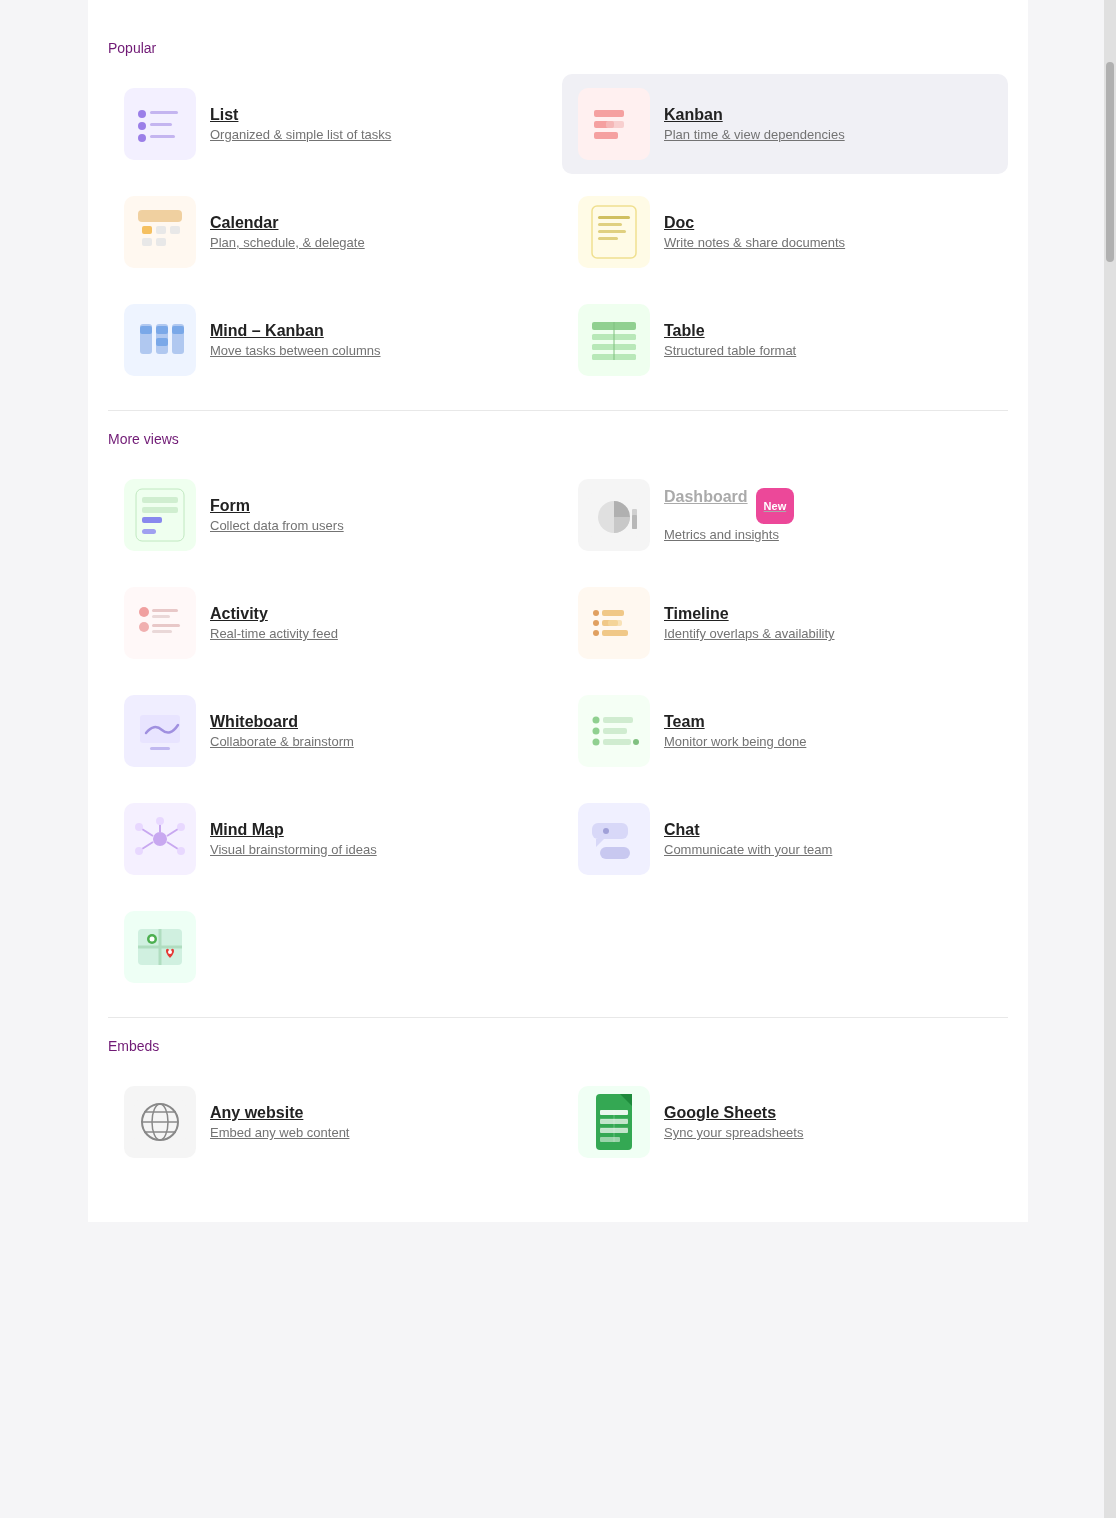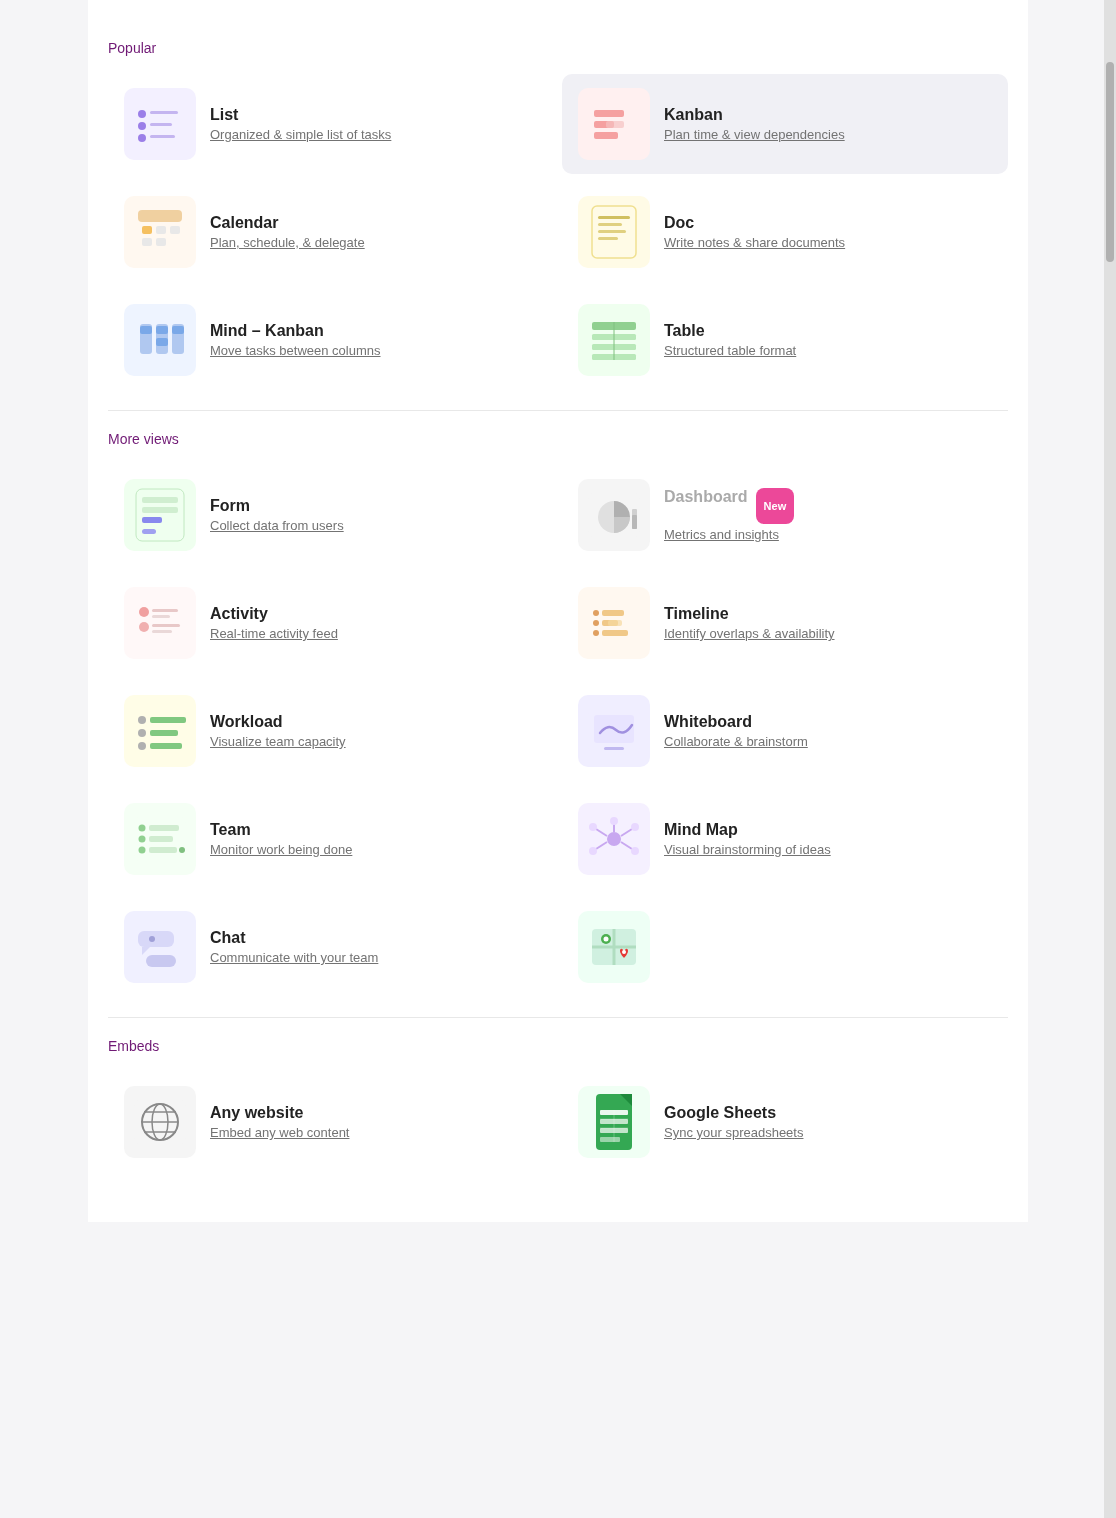--- a/index.html
+++ b/index.html
@@ -77,20 +77,21 @@
       flex: 1;
     }
     .view-title {
       font-size: 16px;
       font-weight: 600;
       color: #222;
       margin-bottom: 3px;
       display: flex;
       align-items: center;
       gap: 6px;
+      text-decoration: underline;
     }
     .view-title.muted {
       color: #aaa;
     }
     .view-desc {
       font-size: 13px;
       color: #737373;
       text-decoration: underline;
     }
     .new-badge {
@@ -292,37 +293,20 @@
           <rect x="30" y="33" width="14" height="6" rx="2" fill="#f5d8a0" opacity="0.7"></rect>
           <rect x="24" y="43" width="26" height="6" rx="2" fill="#f0c888"></rect>
         </svg>
       </div>
       <div class="view-text">
         <div class="view-title">Timeline</div>
         <div class="view-desc">Identify overlaps &amp; availability</div>
       </div>
     </div>
 
-    <div class="view-item">
-      <div class="icon-box" style="background:#fffde7;">
-        <svg viewBox="0 0 72 72" fill="none">
-          <rect x="10" y="14" width="52" height="44" rx="6" fill="#fffde7"></rect>
-          <circle cx="18" cy="25" r="4" fill="#b0b0b0"></circle>
-          <rect x="26" y="22" width="36" height="6" rx="2" fill="#80c880"></rect>
-          <circle cx="18" cy="38" r="4" fill="#b0b0b0"></circle>
-          <rect x="26" y="35" width="28" height="6" rx="2" fill="#80c880"></rect>
-          <circle cx="18" cy="51" r="4" fill="#b0b0b0"></circle>
-          <rect x="26" y="48" width="32" height="6" rx="2" fill="#80c880"></rect>
-        </svg>
-      </div>
-      <div class="view-text">
-        <div class="view-title">Workload</div>
-        <div class="view-desc">Visualize team capacity</div>
-      </div>
-    </div>
 
     <div class="view-item">
       <div class="icon-box" style="background:#f0eeff;">
         <svg viewBox="0 0 72 72" fill="none">
           <rect x="10" y="14" width="52" height="44" rx="6" fill="#f0eeff"></rect>
           <rect x="16" y="20" width="40" height="28" rx="3" fill="#e8e4ff"></rect>
           <path d="M22 38 Q30 28 38 35 Q46 42 54 30" stroke="#a090e0" stroke-width="2.5" fill="none" stroke-linecap="round"></path>
           <rect x="26" y="52" width="20" height="3" rx="1.5" fill="#c0b8f0"></rect>
         </svg>
       </div>

